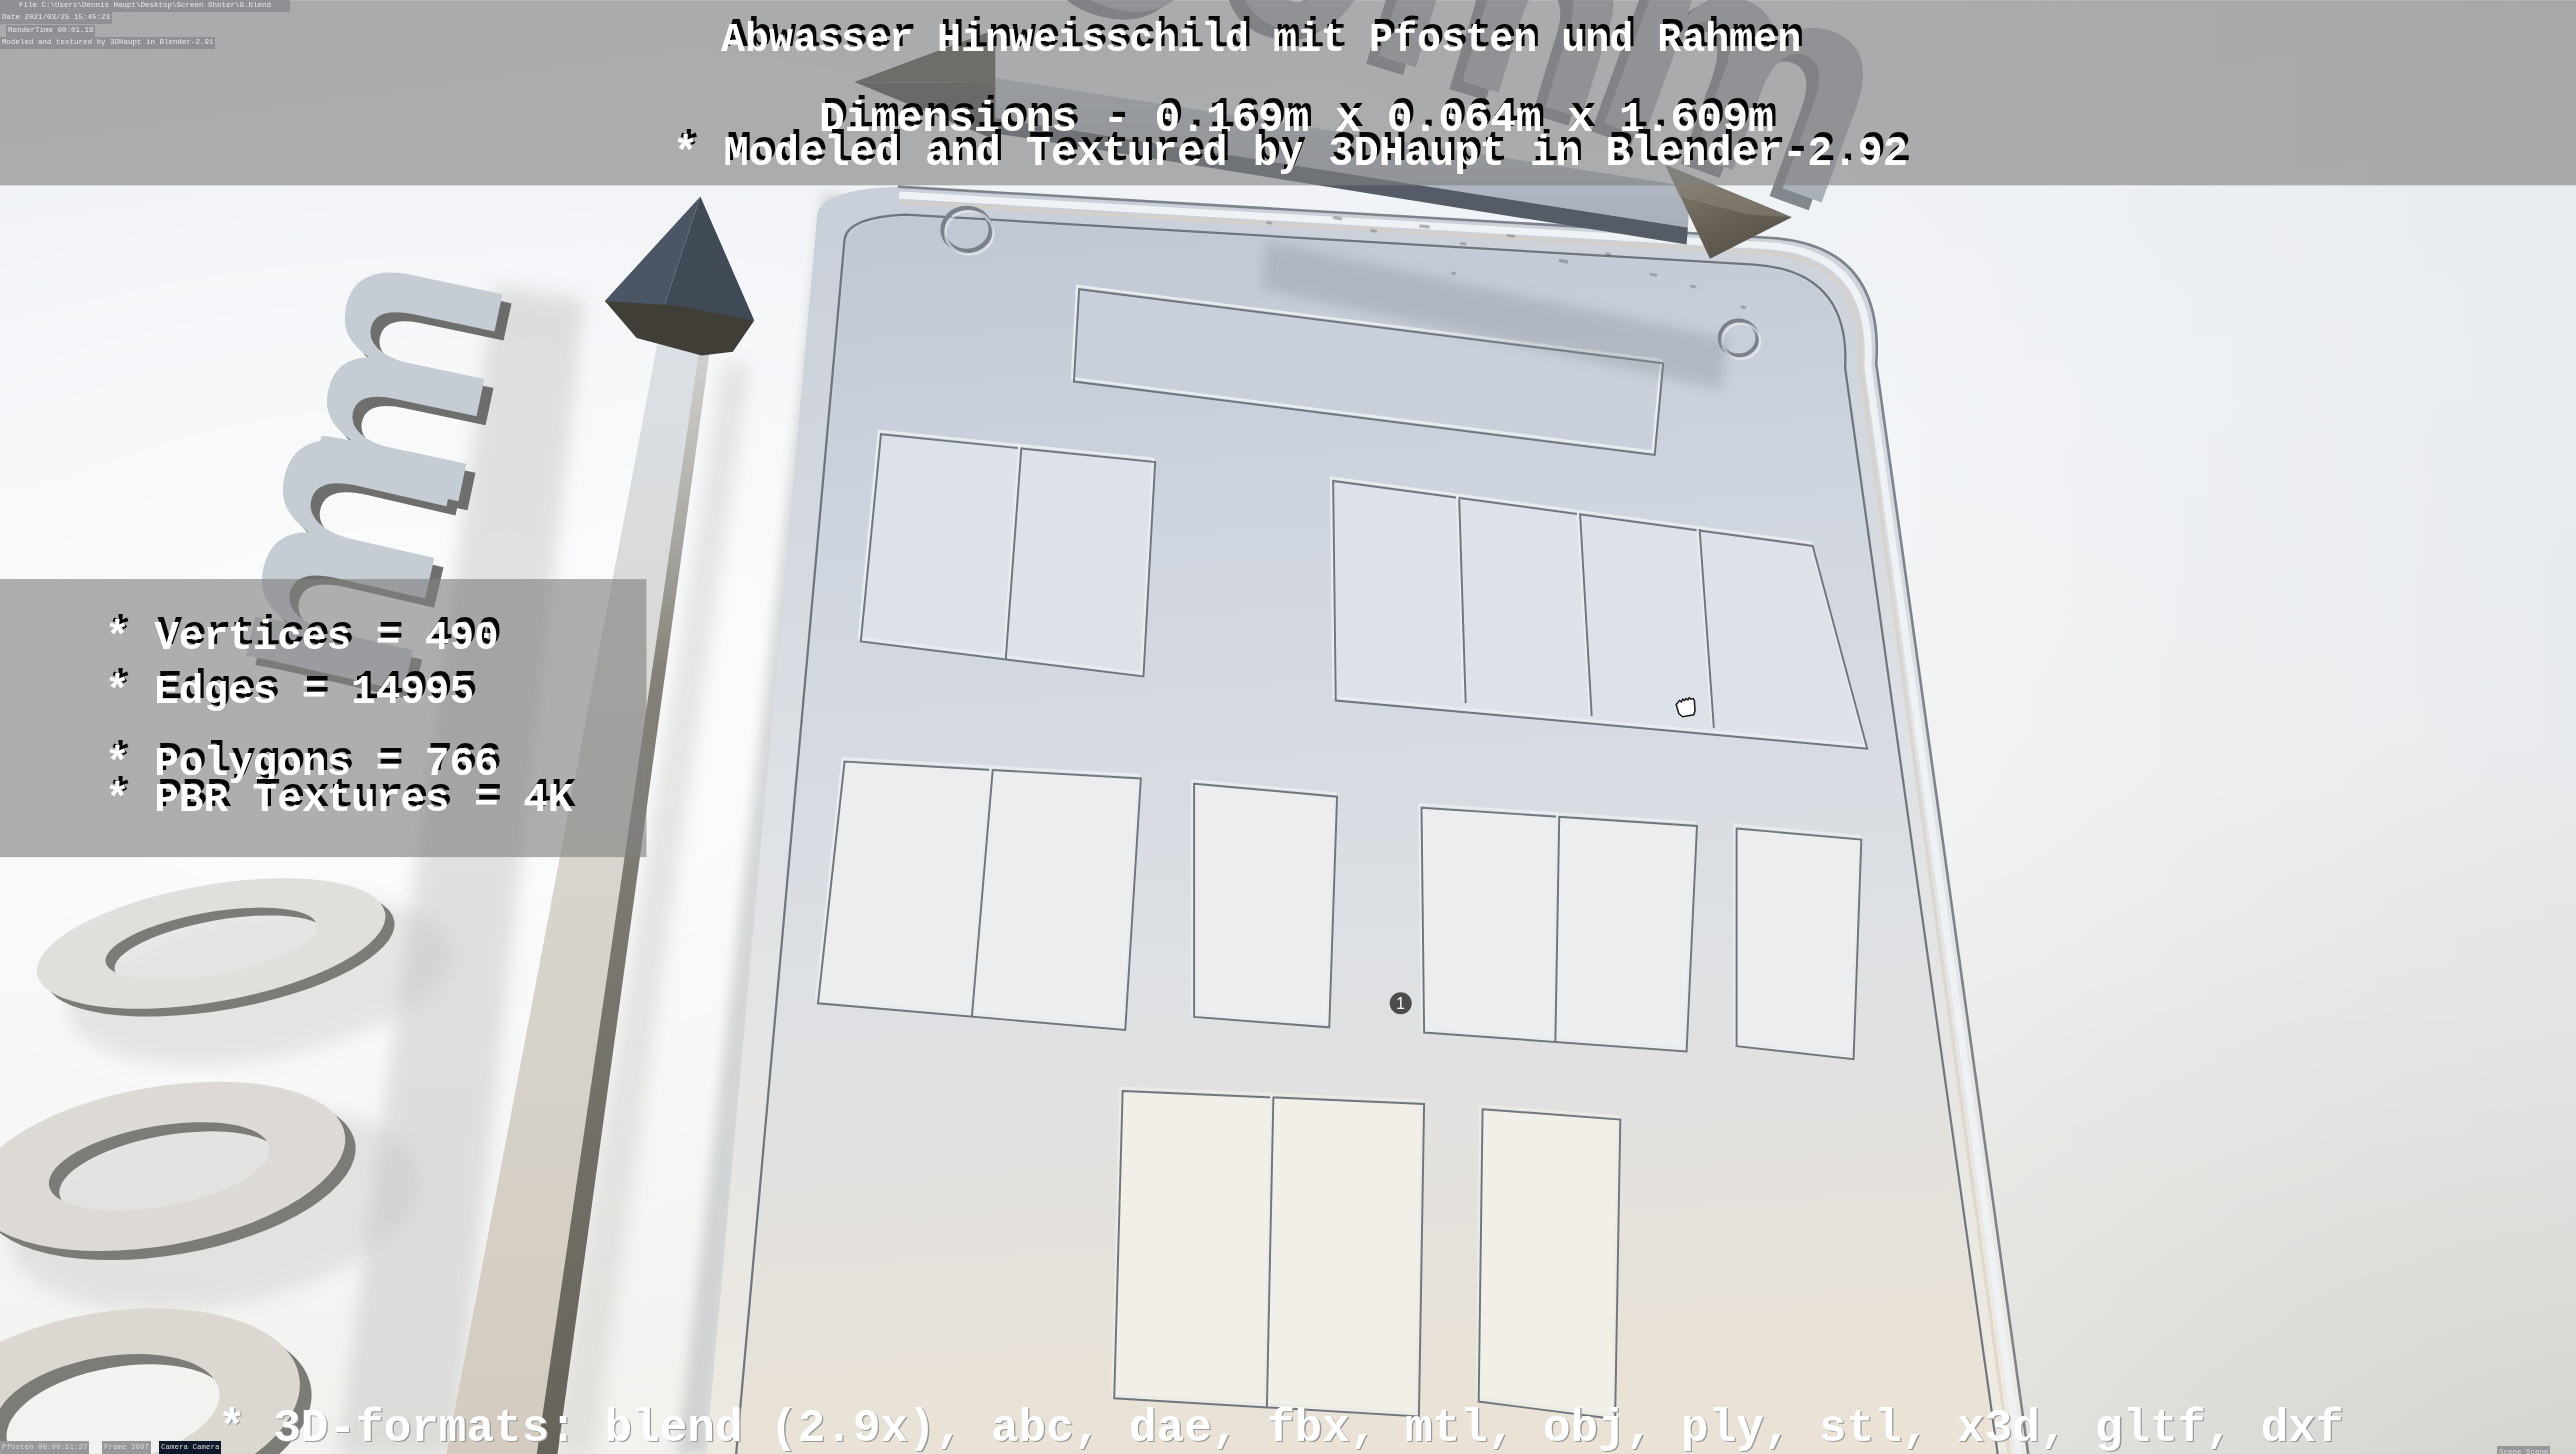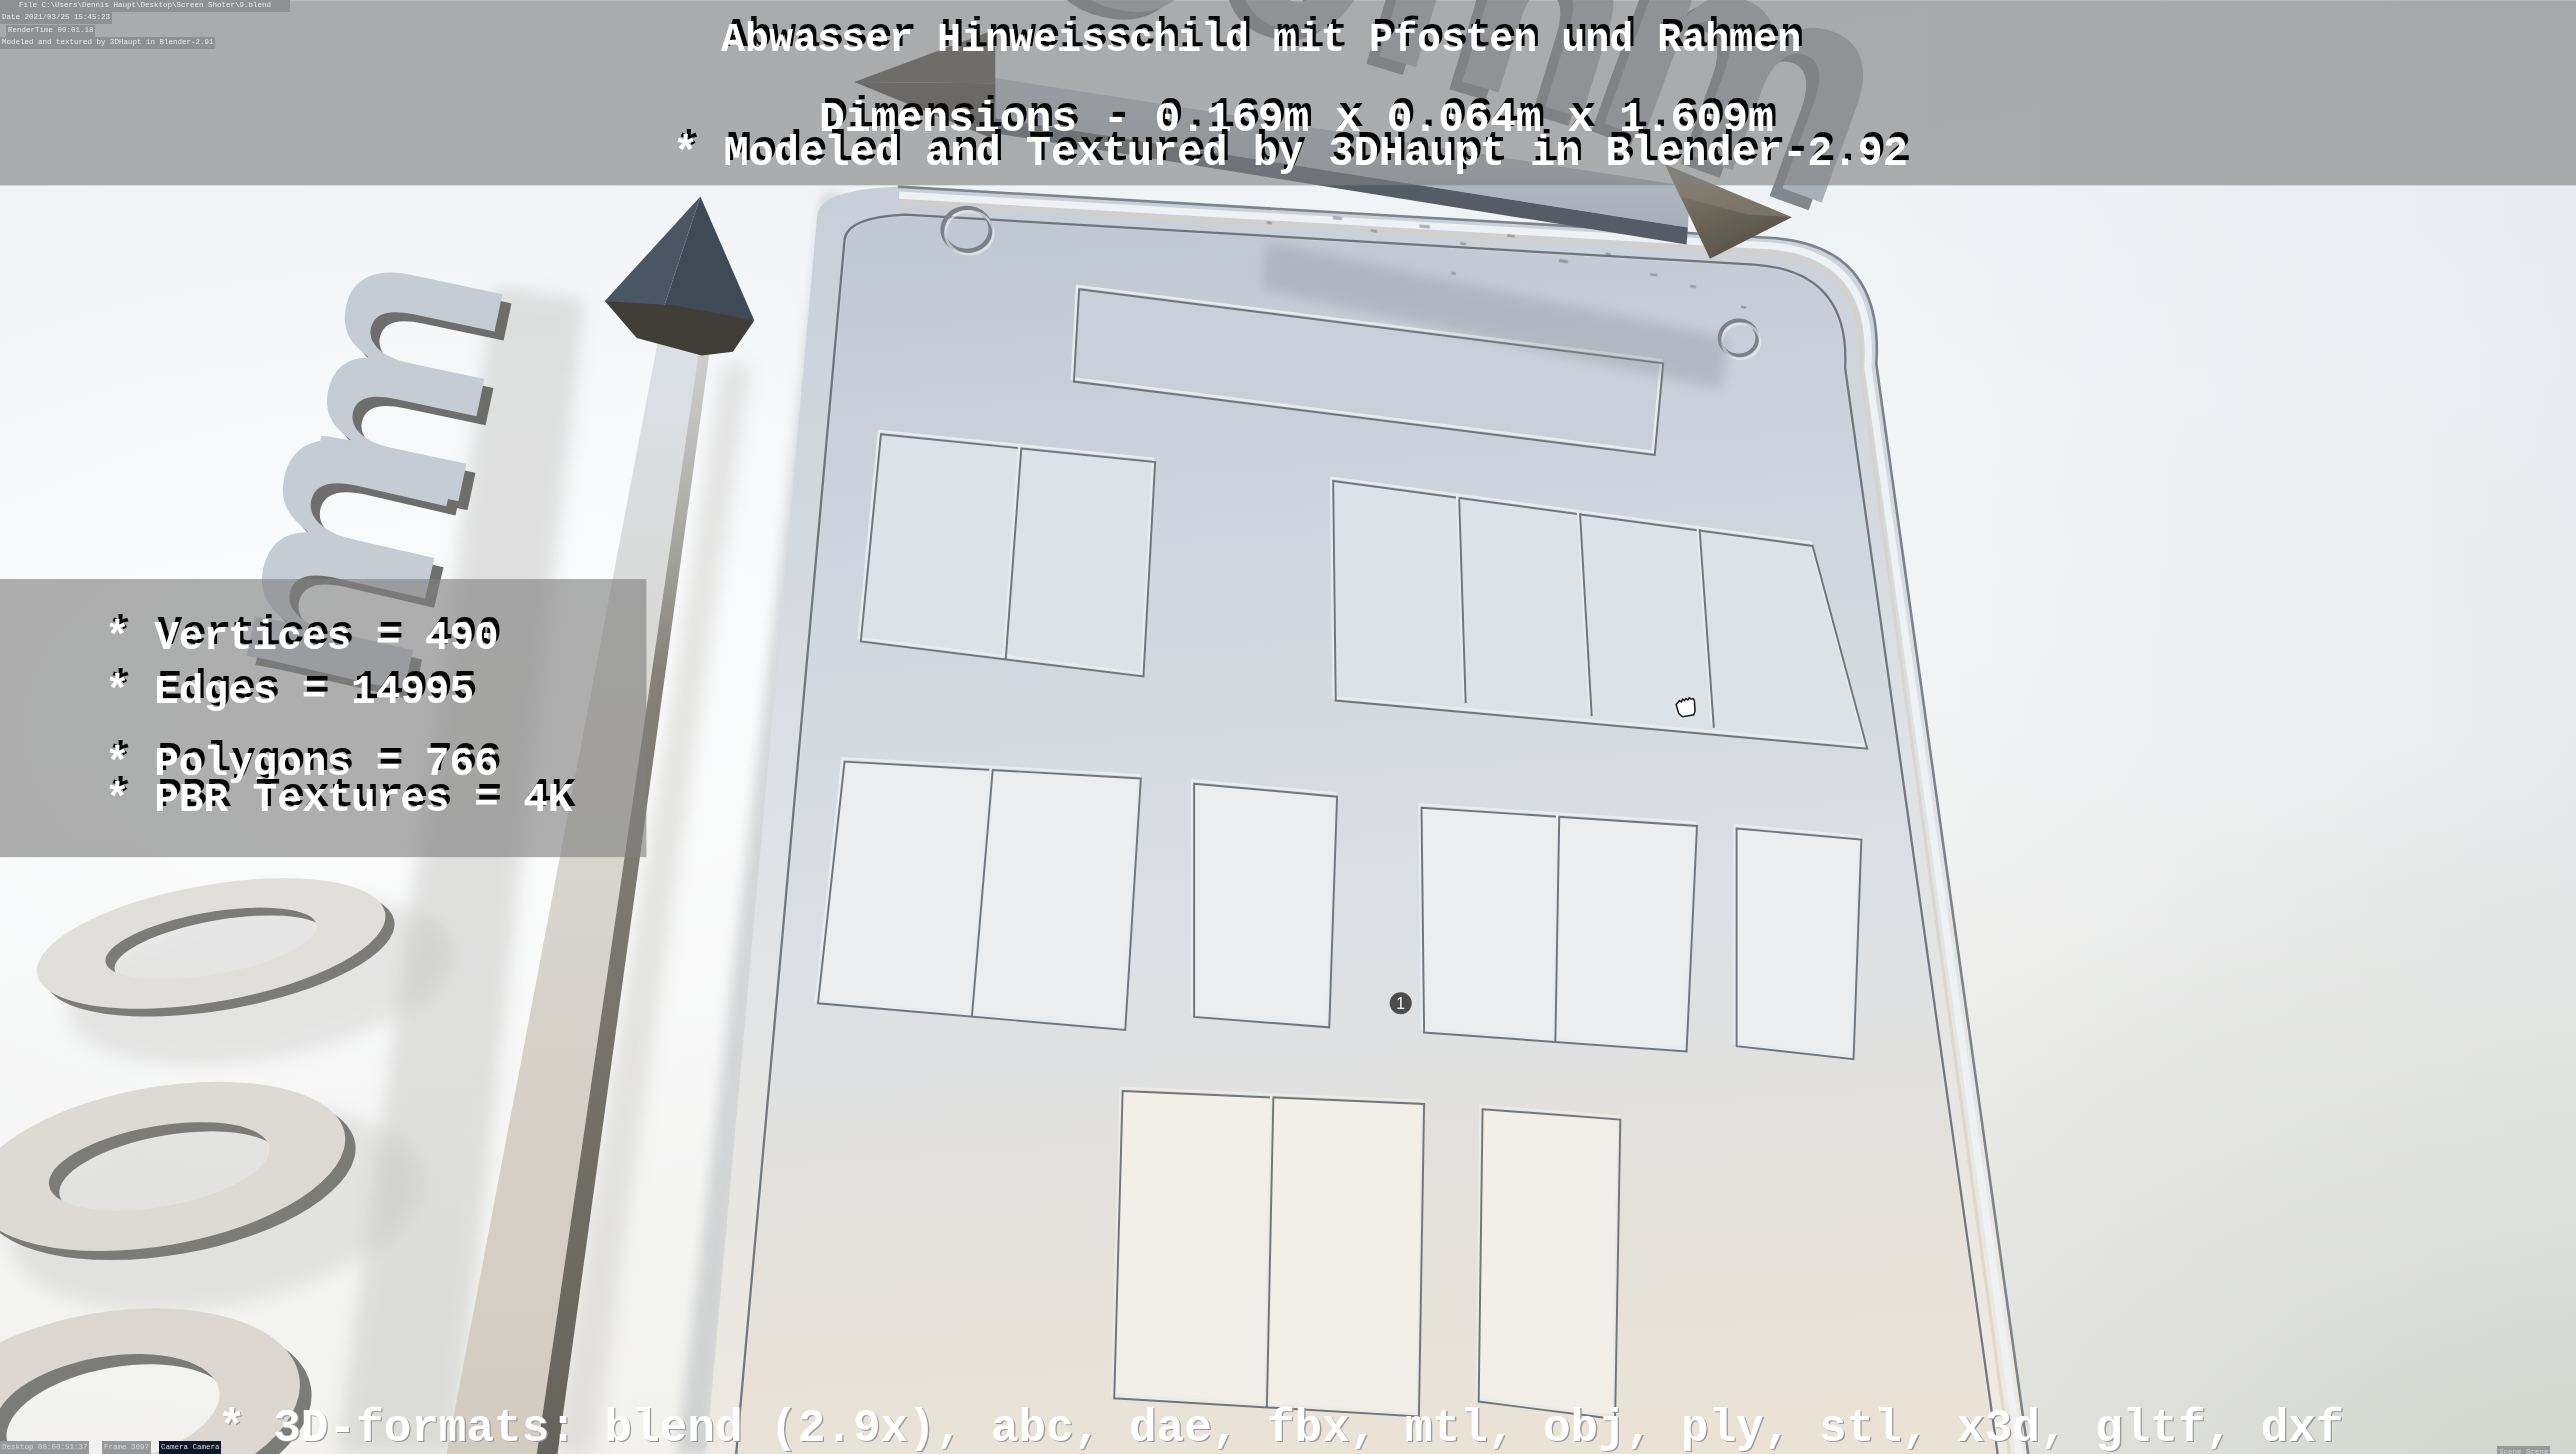--- a/index.html
+++ b/index.html
@@ -270,21 +270,21 @@
 <div class="ttl" style="left:218px;top:1371px;font-size:46px;text-shadow:1.3px 1.3px 0 #9a9a9a;margin-top:32px;">* 3D-formats: blend (2.9x), abc, dae, fbx, mtl, obj, ply, stl, x3d, gltf, dxf</div>
 
 <div class="stamp" style="left:0px;top:0px;font-size:7.5px;line-height:11.7px;padding:0 19px;">File C:\Users\Dennis Haupt\Desktop\Screen Shoter\9.blend</div>
 
 <div class="stamp" style="left:0px;top:12.3px;font-size:7.5px;line-height:11.7px;padding:0 1.9px;">Date 2021/03/25 15:45:23</div>
 
 <div class="stamp" style="left:0px;top:25px;font-size:7.5px;line-height:11.7px;padding:0 1.9px;margin-left:6px;">RenderTime 00:01.18</div>
 
 <div class="stamp" style="left:0px;top:37px;font-size:7.5px;line-height:11.7px;padding:0 1.9px;">Modeled and textured by 3DHaupt in Blender-2.91</div>
 
-<div class="stamp" style="left:0px;top:1441px;font-size:7.5px;line-height:13.6px;padding:0 1.9px;background:#97989a;color:#d8d9db;">Desktop 00:00:51:37</div>
+<div class="stamp" style="left:0px;top:1441px;font-size:7.5px;line-height:13.6px;padding:0 1.9px;background:#97989a;color:#d8d9db;">Pfosten 00:00:51:37</div>
 
 <div class="stamp" style="left:102px;top:1441px;font-size:7.5px;line-height:13.6px;padding:0 1.9px;background:#97989a;color:#d8d9db;">Frame 3097</div>
 
 <div class="stamp" style="left:159px;top:1441px;font-size:7.5px;line-height:13.6px;padding:0 1.9px;background:#0f172a;color:#d8d9db;">Camera Camera</div>
 
 <div class="stamp" style="left:2497px;top:1446px;font-size:7.5px;line-height:13.6px;padding:0 1.9px;background:#97989a;color:#d8d9db;">Scene Scene</div>
 </div>
 
 
 </body></html>

